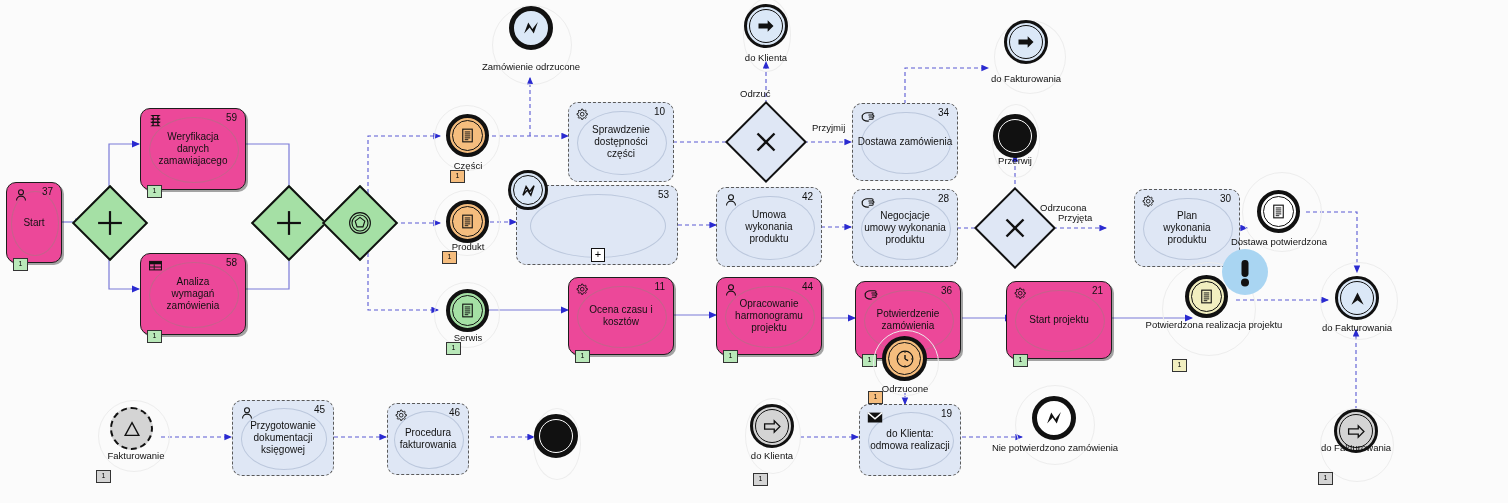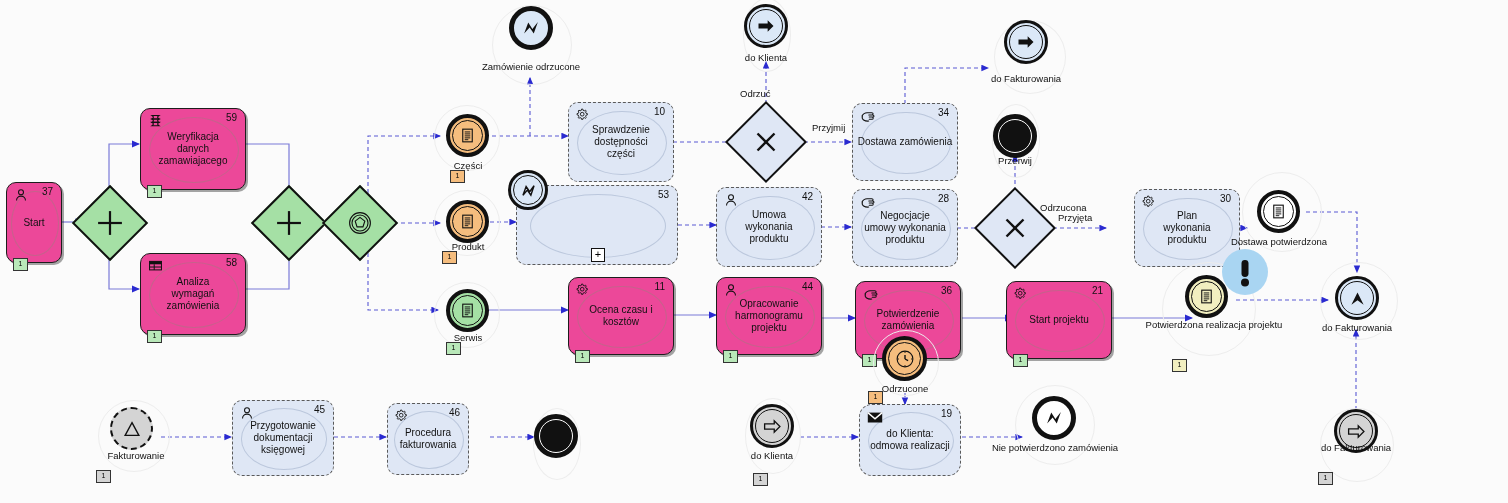--- a/index.html
+++ b/index.html
@@ -295,21 +295,21 @@
     <span class="tnum">46</span>
     <span class="ticon">
       <svg viewBox="0 0 20 20" width="16" height="16">
           <path d="M8.2 2.6 h1.6 l.35 1.6 1.5 .62 1.35-.92 1.13 1.13-.92 1.35 .62 1.5 1.6 .35 v1.6 l-1.6 .35-.62 1.5 .92 1.35-1.13 1.13-1.35-.92-1.5 .62-.35 1.6 h-1.6 l-.35-1.6-1.5-.62-1.35 .92-1.13-1.13 .92-1.35-.62-1.5-1.6-.35 v-1.6 l1.6-.35 .62-1.5-.92-1.35 1.13-1.13 1.35 .92 1.5-.62 z" fill="none" stroke="#111" stroke-width="1.1"></path>
           <circle cx="9" cy="9" r="2.3" fill="none" stroke="#111" stroke-width="1.1"></circle>
         </svg>
     </span>
     <div class="tlabel">Procedura<br>fakturowania</div>
   </div>
 
-  <div class="task blue" style="left:859px;top:404px;width:102px;height:72px;border-radius:13px;">
+  <div class="task blue" style="left:859px;top:404px;width:102px;height:72px;">
     <div class="ell"></div>
     <span class="tnum">19</span>
     <span class="ticon">
       <svg viewBox="0 0 20 20" width="18" height="18">
           <rect x="2" y="4" width="16" height="11" fill="#111"></rect>
           <path d="M2 4 L10 11 L18 4" fill="none" stroke="#fff" stroke-width="1.6"></path>
         </svg>
     </span>
     <div class="tlabel">do Klienta:<br>odmowa realizacji</div>
     <div class="evstamp" style="left:8px;top:-14px;background:#f5bd7e;">1</div>

